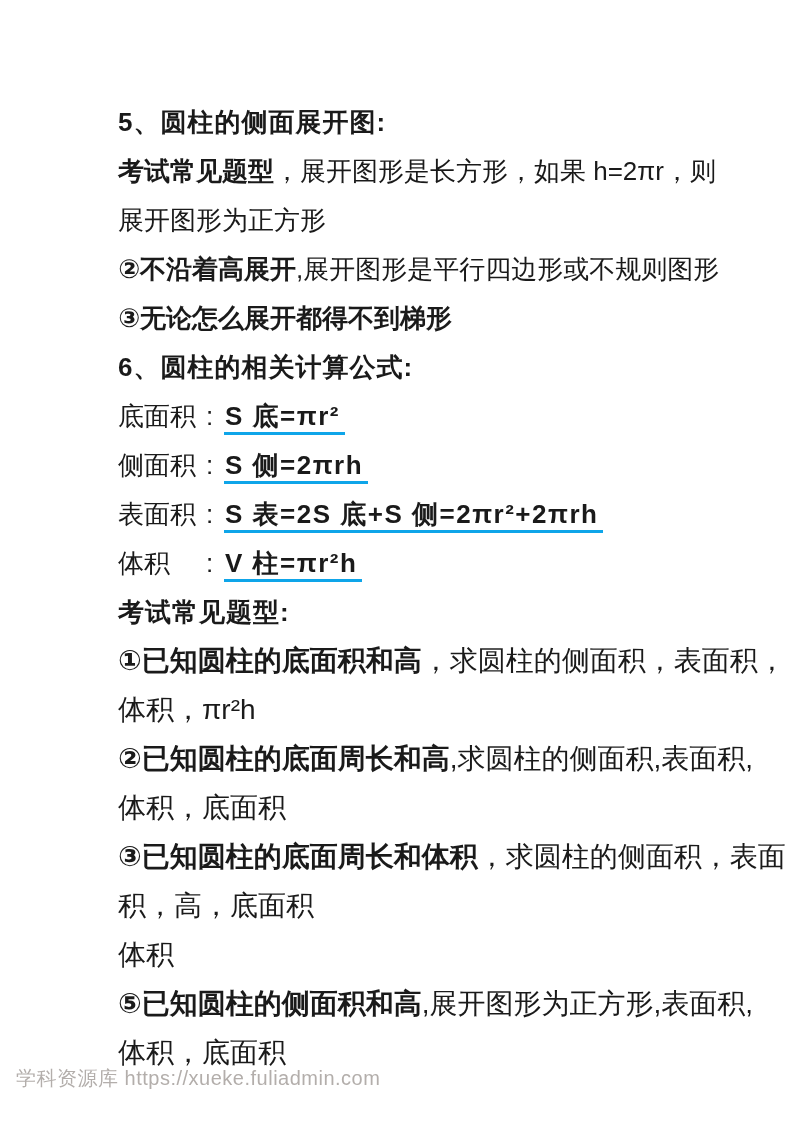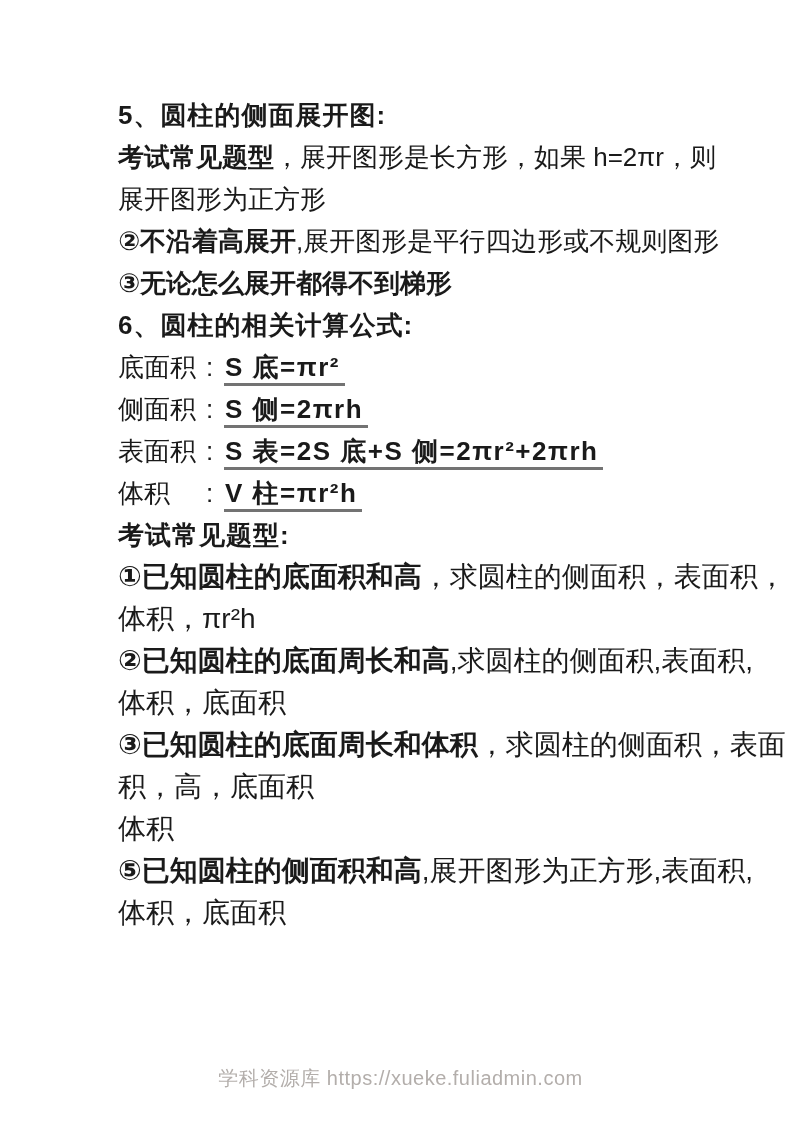--- a/index.html
+++ b/index.html
@@ -20,20 +20,21 @@
     position: absolute;
     left: 118px;
     top: 94px;
     width: 600px;
   }
   .line {
     height: 42px;
     line-height: 42px;
     font-size: 26px;
     white-space: nowrap;
+    margin-top: 7px;
   }
   .line.heading .seg {
     font-weight: 700;
     letter-spacing: 1px;
   }
   .seg { font-weight: 400; }
   .seg.bold { font-weight: 700; }
   .line.exam { font-size: 28px; }
   .line.formula { font-size: 26px; }
   .flabel {
@@ -42,31 +43,30 @@
     font-weight: 400;
   }
   .fcolon {
     display: inline-block;
     width: 18px;
     font-weight: 400;
   }
   .ftext {
     font-weight: 700;
     letter-spacing: 1.5px;
-    border-bottom: 3px solid #737373;
+    border-bottom: 3px solid #0ea5e9;
     padding: 0 5px 1px 1px;
   }
   .footer {
     position: absolute;
-    left: 8px;
+    left: 16px;
     right: 0;
     top: 1064px;
     height: 28px;
     line-height: 28px;
-    text-align: center;
     font-size: 20px;
     color: #b3aeab;
     letter-spacing: 0.5px;
   }
 </style>
 </head>
 <body>
 
 <div class="page">
   <div class="content">

